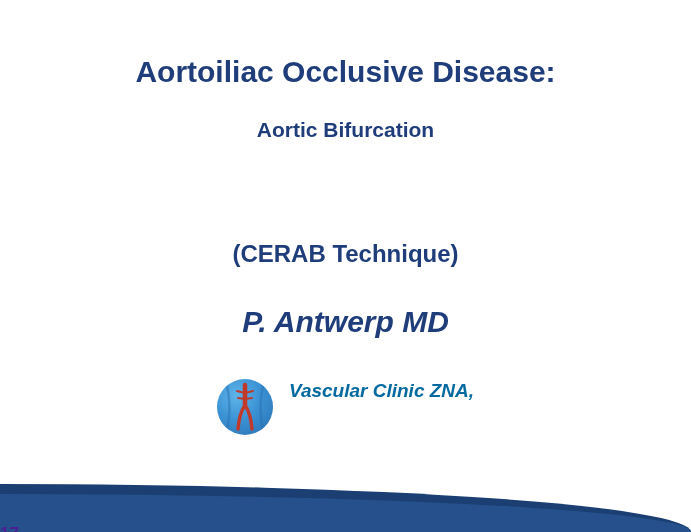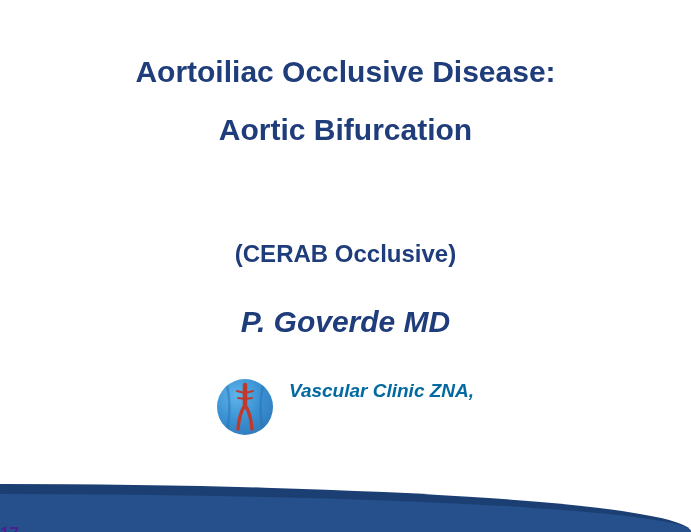--- a/index.html
+++ b/index.html
@@ -30,21 +30,21 @@
   }
   .title-line {
     color: #1F3D7A;
     font-weight: bold;
     font-size: 31px;
     line-height: 44px;
     letter-spacing: 0px;
   }
   .title-line.l1 { font-size: 30px; margin-bottom: 14px; }
   .title-line.l2 { font-size: 30px; }
-  .title-line.l3 { font-size: 30px; }
+  .title-line.l3 { font-size: 21px; }
   .subtitle {
     position: absolute;
     left: 0;
     top: 240px;
     width: 691px;
     text-align: center;
     color: #1F3D7A;
     font-weight: bold;
     font-size: 24px;
   }
@@ -132,23 +132,23 @@
 </head>
 <body>
 
 <div class="slide">
 
   <div class="title-block">
     <div class="title-line l1">Aortoiliac Occlusive Disease:</div>
     <div class="title-line l3">Aortic Bifurcation</div>
   </div>
 
-  <div class="subtitle">(CERAB Occlusive)</div>
+  <div class="subtitle">(CERAB Technique)</div>
 
-  <div class="author">P. Goverde MD</div>
+  <div class="author">P. Antwerp MD</div>
 
   <div class="affil-wrap">
     <div class="logo">
       <svg class="vessel" viewBox="0 0 56 56" xmlns="http://www.w3.org/2000/svg" aria-hidden="true">
         <ellipse cx="28" cy="28" rx="27" ry="27" fill="none"></ellipse>
         <path d="M10 6 C 13 20, 13 38, 10 52" stroke="#2a6fb0" stroke-width="2.5" fill="none" opacity="0.5"></path>
         <path d="M46 6 C 43 20, 43 38, 46 52" stroke="#2a6fb0" stroke-width="2.5" fill="none" opacity="0.5"></path>
         <path d="M28 6 L 28 26" stroke="#C0392B" stroke-width="4.5" fill="none" stroke-linecap="round"></path>
         <path d="M28 26 C 24 32, 22 38, 21 50" stroke="#C0392B" stroke-width="3.4" fill="none" stroke-linecap="round"></path>
         <path d="M28 26 C 32 32, 34 38, 35 50" stroke="#C0392B" stroke-width="3.4" fill="none" stroke-linecap="round"></path>

